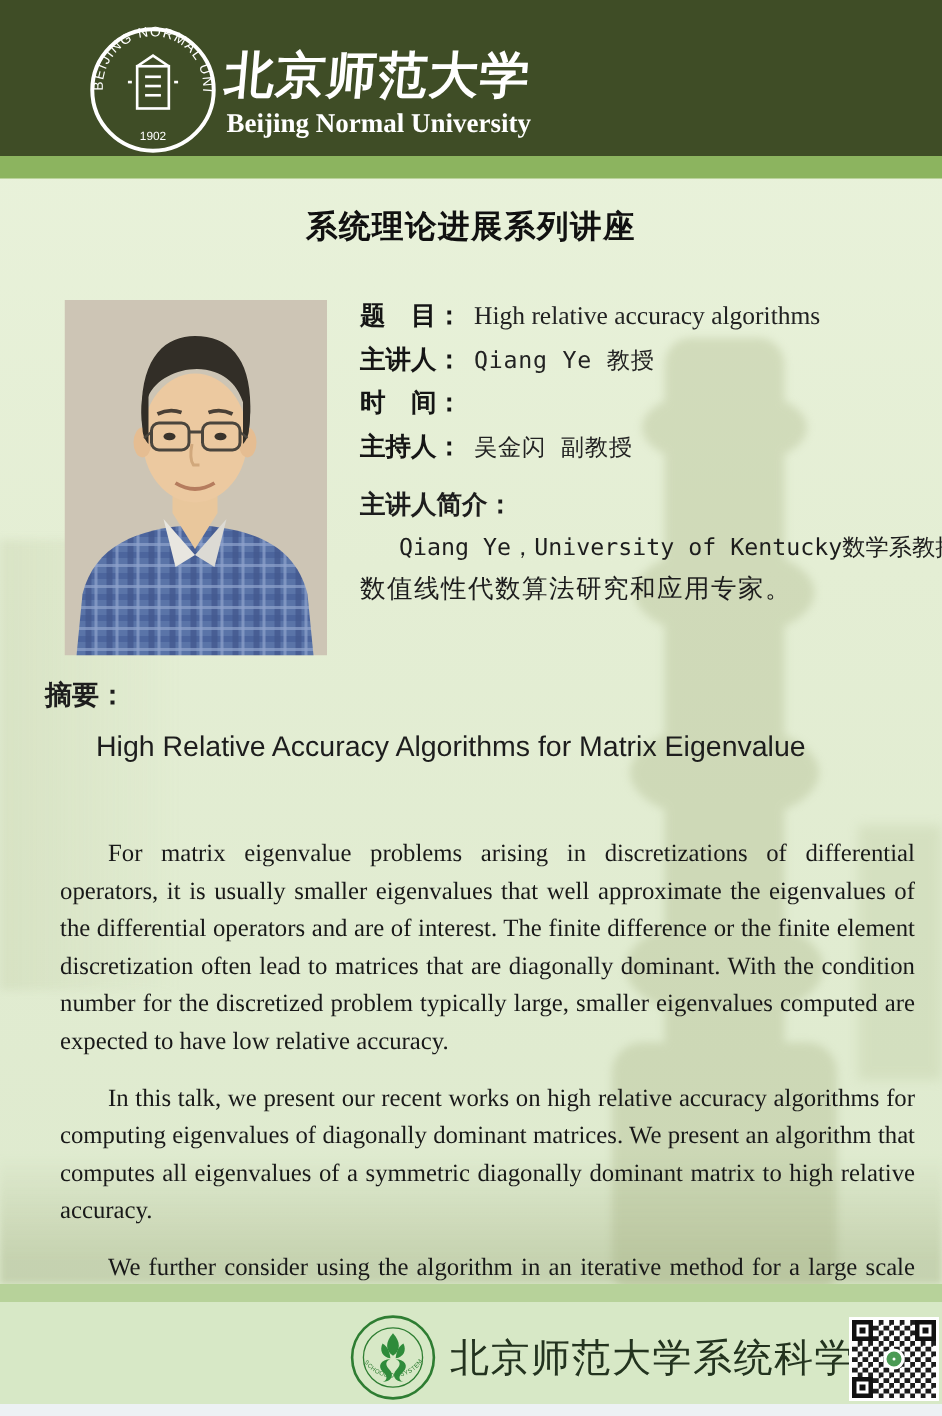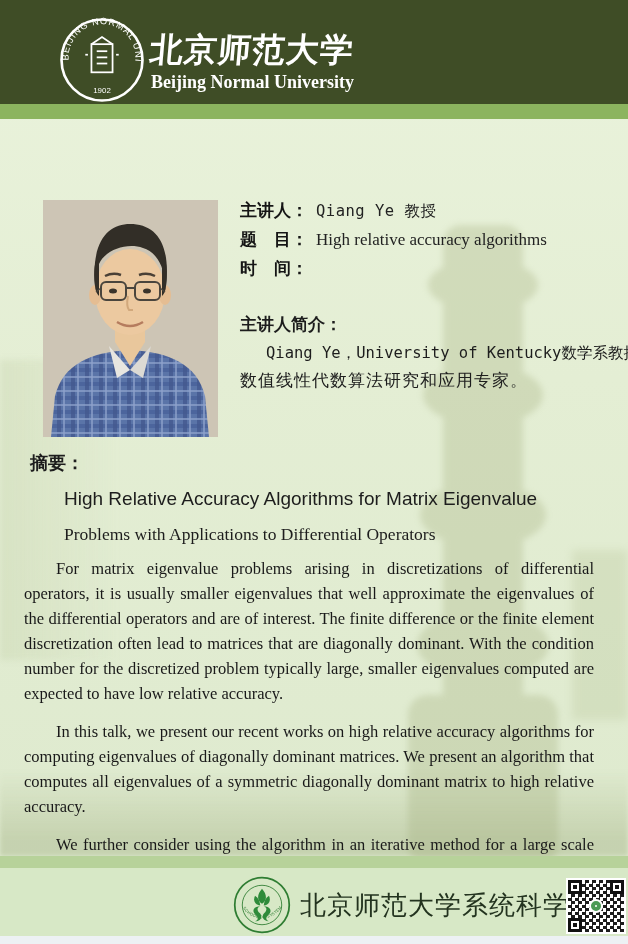--- a/index.html
+++ b/index.html
@@ -40,29 +40,29 @@
   }
   
   .photo{ position:absolute; left:43px; top:200px; width:175px; height:237px; overflow:hidden; }
   
   .details{ position:absolute; left:240px; top:199px; width:372px; }
   .drow{ display:flex; align-items:baseline; height:29px; white-space:nowrap; }
   .dlabel{ font-weight:bold; font-size:17px; color:#151515; flex:none; }
   .dvalue{ font-size:16px; color:#222; margin-left:8px; }
   .dvalue.serif{ font-family:"Liberation Serif", serif; font-size:17px; }
   .dvalue.mono{ font-family:"DejaVu Sans Mono", monospace; font-size:15.5px; letter-spacing:.5px; }
-  .bio-label{ font-weight:bold; font-size:17px; margin-top:24px; height:29px; line-height:29px; }
+  .bio-label{ font-weight:bold; font-size:17px; margin-top:7px; height:29px; line-height:29px; }
   .bio-line1{ font-family:"DejaVu Sans Mono", monospace; font-size:15.5px; margin-top:0px; height:28px; line-height:28px; text-indent:26px; white-space:nowrap; }
   .bio-line2{ font-size:17px; height:28px; line-height:28px; letter-spacing:1px; white-space:nowrap; }
   
   .abstract-label{ position:absolute; left:30px; top:451px; font-size:18px; font-weight:bold;font-family:Liberation Serif, serif; }
   .abs-head1{ position:absolute; left:64px; top:488px; font-family:Liberation Sans, sans-serif; font-size:19px; }
   .abs-head2{ position:absolute; left:64px; top:524px; font-family:"Liberation Serif", serif; font-size:17.5px; }
   .abs-body{
-    position:absolute; left:24px; top:556px; width:570px;
+    position:absolute; left:40px; top:556px; width:570px;
     font-family:"Liberation Serif", serif; font-size:16.5px; line-height:25px;
     text-align:justify; color:#191919;
   }
   .abs-body p{ text-indent:32px; margin-bottom:13px; hyphens:auto; }
   
   .footer-strip{ position:absolute; left:0; top:856px; width:628px; height:12px; background:#b7d29a; }
   .footer-band{ position:absolute; left:0; top:868px; width:628px; height:68px; background:#d7e8c6; }
   .bottom-strip{ position:absolute; left:0; top:936px; width:628px; height:8px; background:#edf1f4; }
   .footer-seal{ position:absolute; left:233px; top:876px; width:58px; height:58px; }
   .school-name{
@@ -119,20 +119,21 @@
         <line x1="44" y1="54" x2="56" y2="54"></line>
         <line x1="31" y1="44" x2="34" y2="44"></line>
         <line x1="66" y1="44" x2="69" y2="44"></line>
       </g>
     </svg>
     <div class="uni-cn">北京师范大学</div>
     <div class="uni-en">Beijing Normal University</div>
   </div>
   <div class="header-strip"></div>
 
+  <div class="series-title">系统理论进展系列讲座</div>
 
   <svg class="photo" viewBox="0 0 175 237" aria-hidden="true">
     <defs>
       <pattern id="plaid" width="14" height="14" patternUnits="userSpaceOnUse">
         <rect width="14" height="14" fill="#5a74a8"></rect>
         <rect x="0" y="0" width="14" height="4" fill="#49619a" opacity=".8"></rect>
         <rect x="0" y="0" width="4" height="14" fill="#44598f" opacity=".8"></rect>
         <rect x="6" y="0" width="2" height="14" fill="#8fa3cc" opacity=".7"></rect>
         <rect x="0" y="8" width="14" height="2" fill="#8fa3cc" opacity=".7"></rect>
       </pattern>
@@ -157,38 +158,41 @@
     <ellipse cx="70" cy="91" rx="4" ry="2.5" fill="#3a342c"></ellipse>
     <ellipse cx="104" cy="91" rx="4" ry="2.5" fill="#3a342c"></ellipse>
     <path d="M62,76 Q70,72 78,75" stroke="#4a4036" stroke-width="2.5" fill="none"></path>
     <path d="M96,75 Q104,72 112,76" stroke="#4a4036" stroke-width="2.5" fill="none"></path>
     <path d="M85,96 Q83,106 86,110 L90,110" stroke="#d1a87c" stroke-width="2" fill="none"></path>
     <path d="M74,122 Q87,130 100,122" stroke="#b57c5e" stroke-width="2.5" fill="none"></path>
   </svg>
 
   <div class="details">
     <div class="drow">
+      <span class="dlabel">题　目：</span>
+      <span class="dvalue serif">High relative accuracy algorithms</span>
+    </div>
+    <div class="drow">
       <span class="dlabel">主讲人：</span>
       <span class="dvalue mono">Qiang Ye 教授</span>
     </div>
     <div class="drow">
-      <span class="dlabel">题　目：</span>
-      <span class="dvalue serif">High relative accuracy algorithms</span>
-    </div>
-    <div class="drow">
       <span class="dlabel">时　间：</span>
+    </div>
+    <div class="drow">
+      <span class="dlabel">主持人：</span>
+      <span class="dvalue mono">吴金闪 副教授</span>
     </div>
     <div class="bio-label">主讲人简介：</div>
     <div class="bio-line1">Qiang Ye，University of Kentucky数学系教授。</div>
     <div class="bio-line2">数值线性代数算法研究和应用专家。</div>
   </div>
 
   <div class="abstract-label">摘要：</div>
   <div class="abs-head1">High Relative Accuracy Algorithms for Matrix Eigenvalue</div>
-  <div class="abs-head2">Problems with Applications to Differential Operators</div>
   <div class="abs-body">
     <p lang="en">For matrix eigenvalue problems arising in discretizations of differential operators, it is usually smaller eigenvalues that well approximate the eigenvalues of the differential operators and are of interest. The finite difference or the finite element discretization often lead to matrices that are diagonally dominant. With the condition number for the discretized problem typically large, smaller eigenvalues computed are expected to have low relative accuracy.</p>
     <p lang="en">In this talk, we present our recent works on high relative accuracy algorithms for computing eigenvalues of diagonally dominant matrices. We present an algorithm that computes all eigenvalues of a symmetric diagonally dominant matrix to high relative accuracy.</p>
     <p lang="en">We further consider using the algorithm in an iterative method for a large scale eigenvalue problem and we show how smaller eigenvalues of finite difference discretizations of differential operators can be computed accurately.</p>
   </div>
 
   <div class="footer-strip"></div>
   <div class="footer-band"></div>
   <div class="bottom-strip"></div>
 

